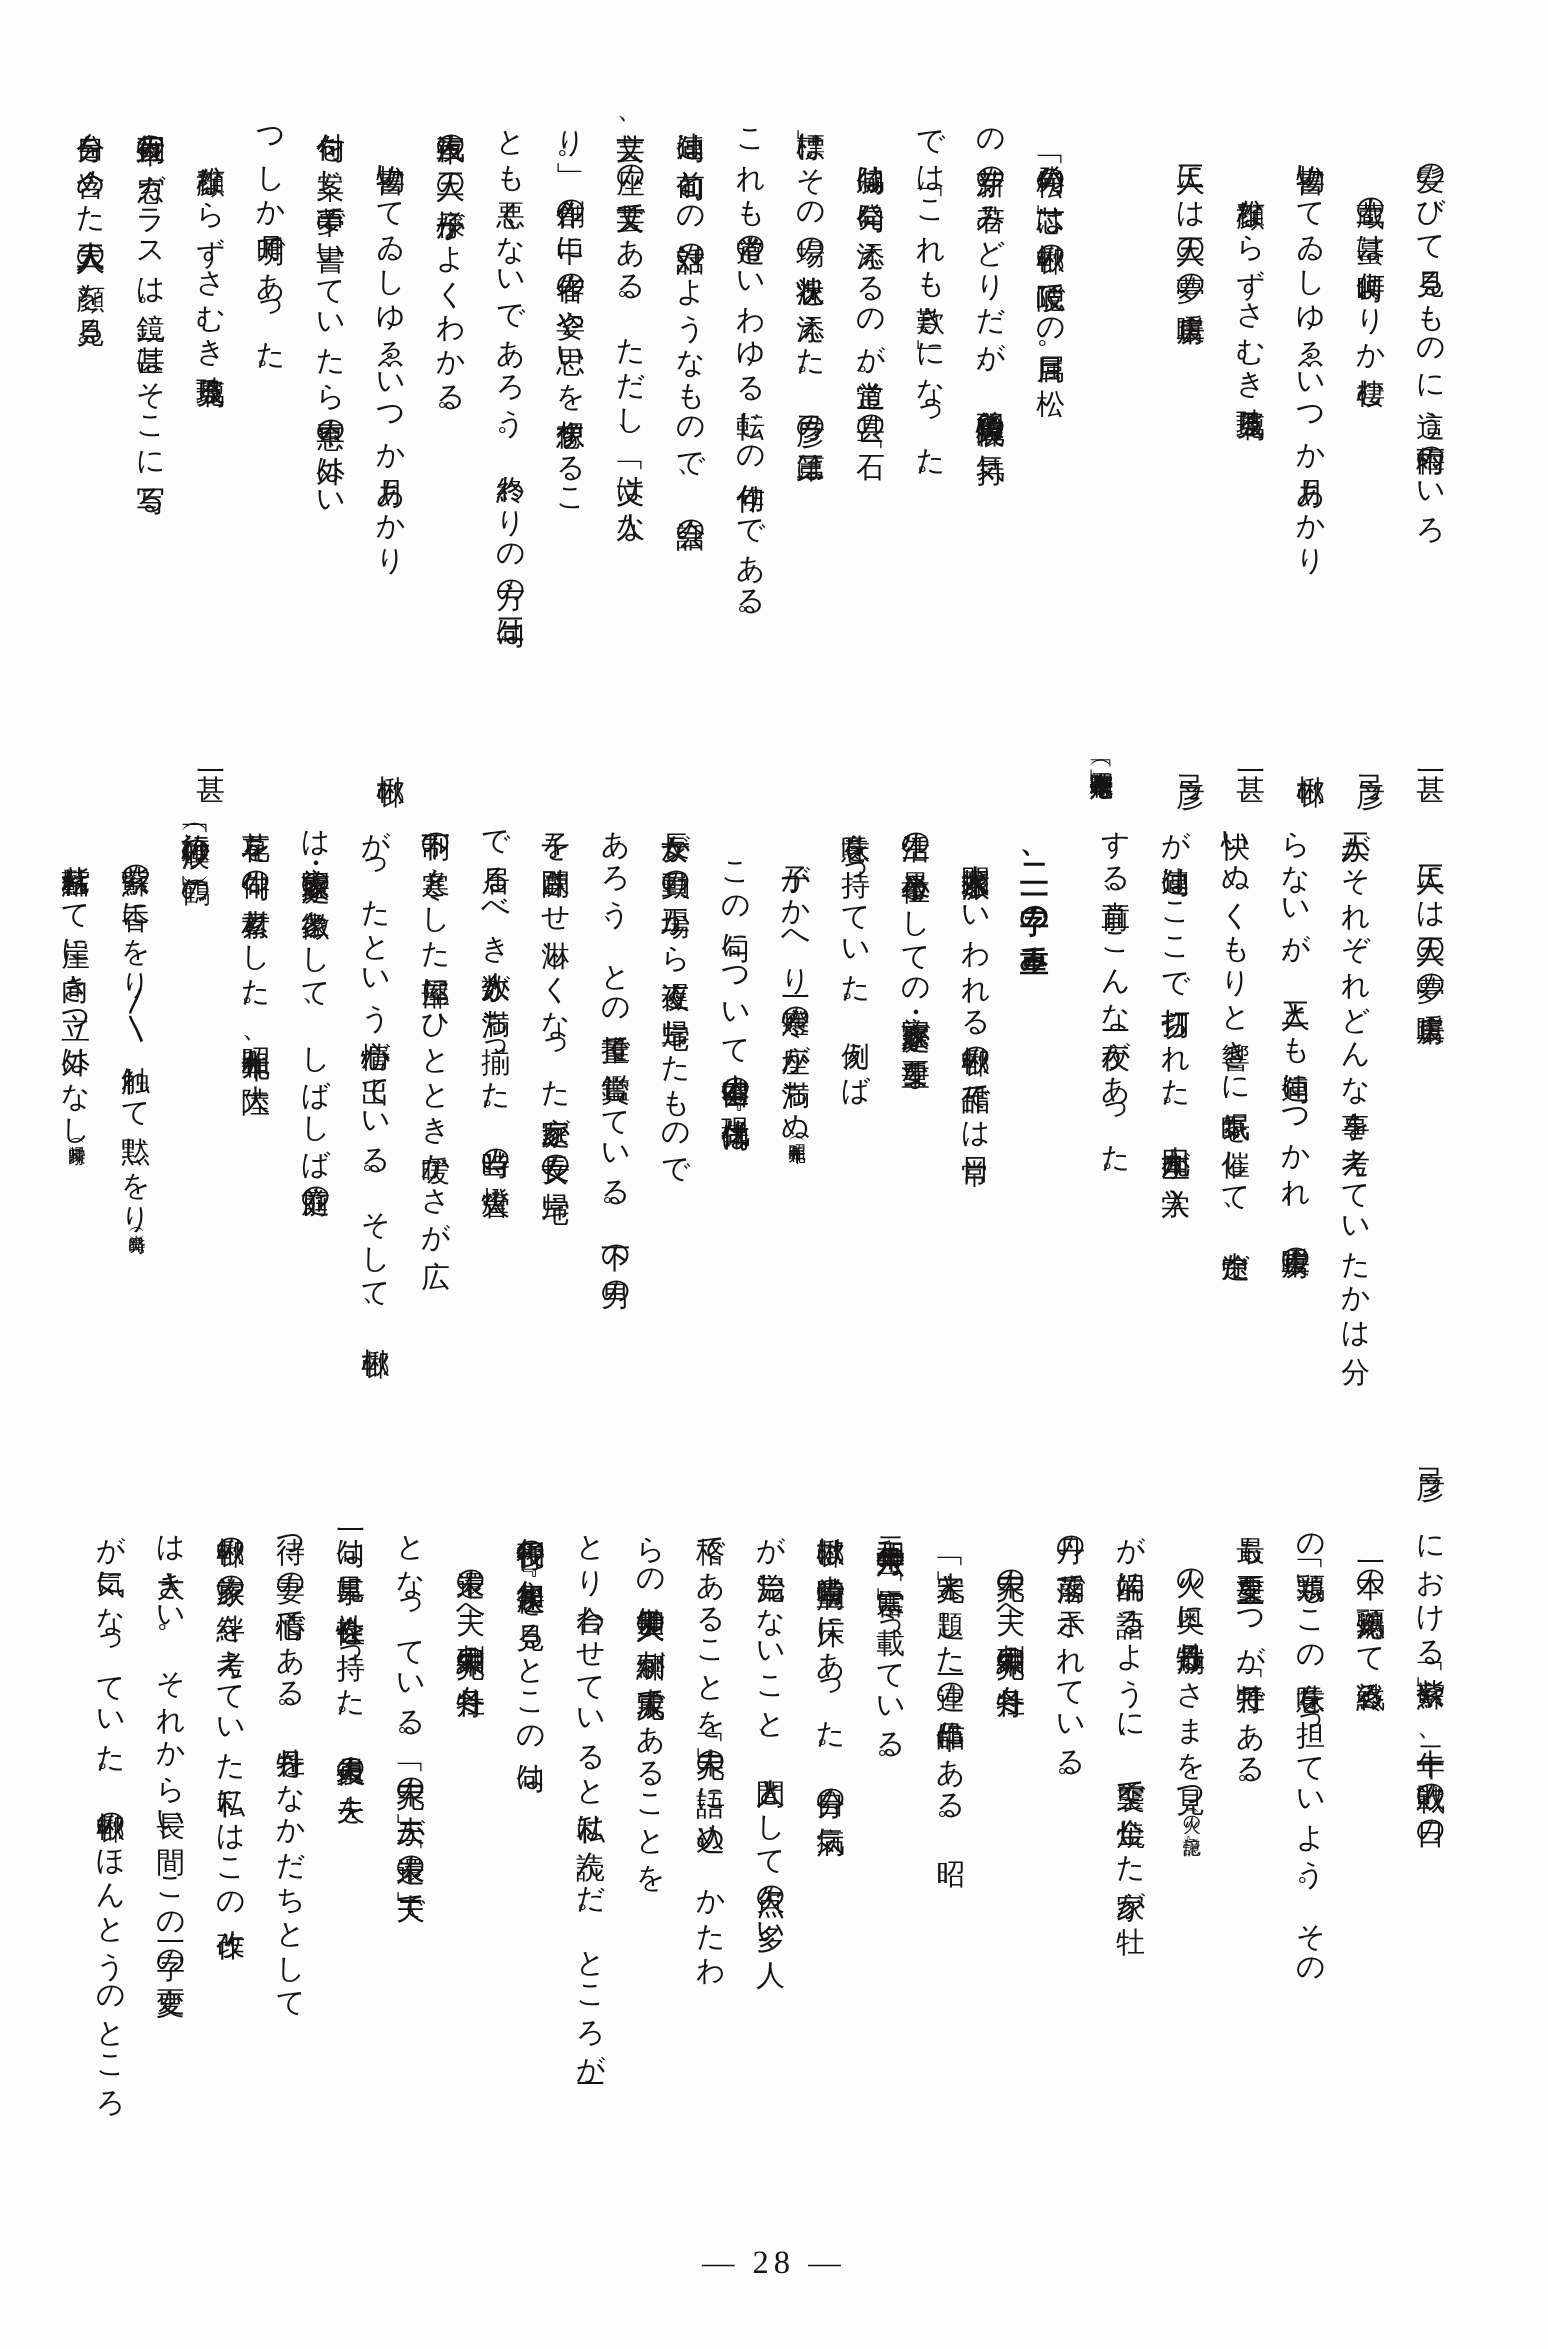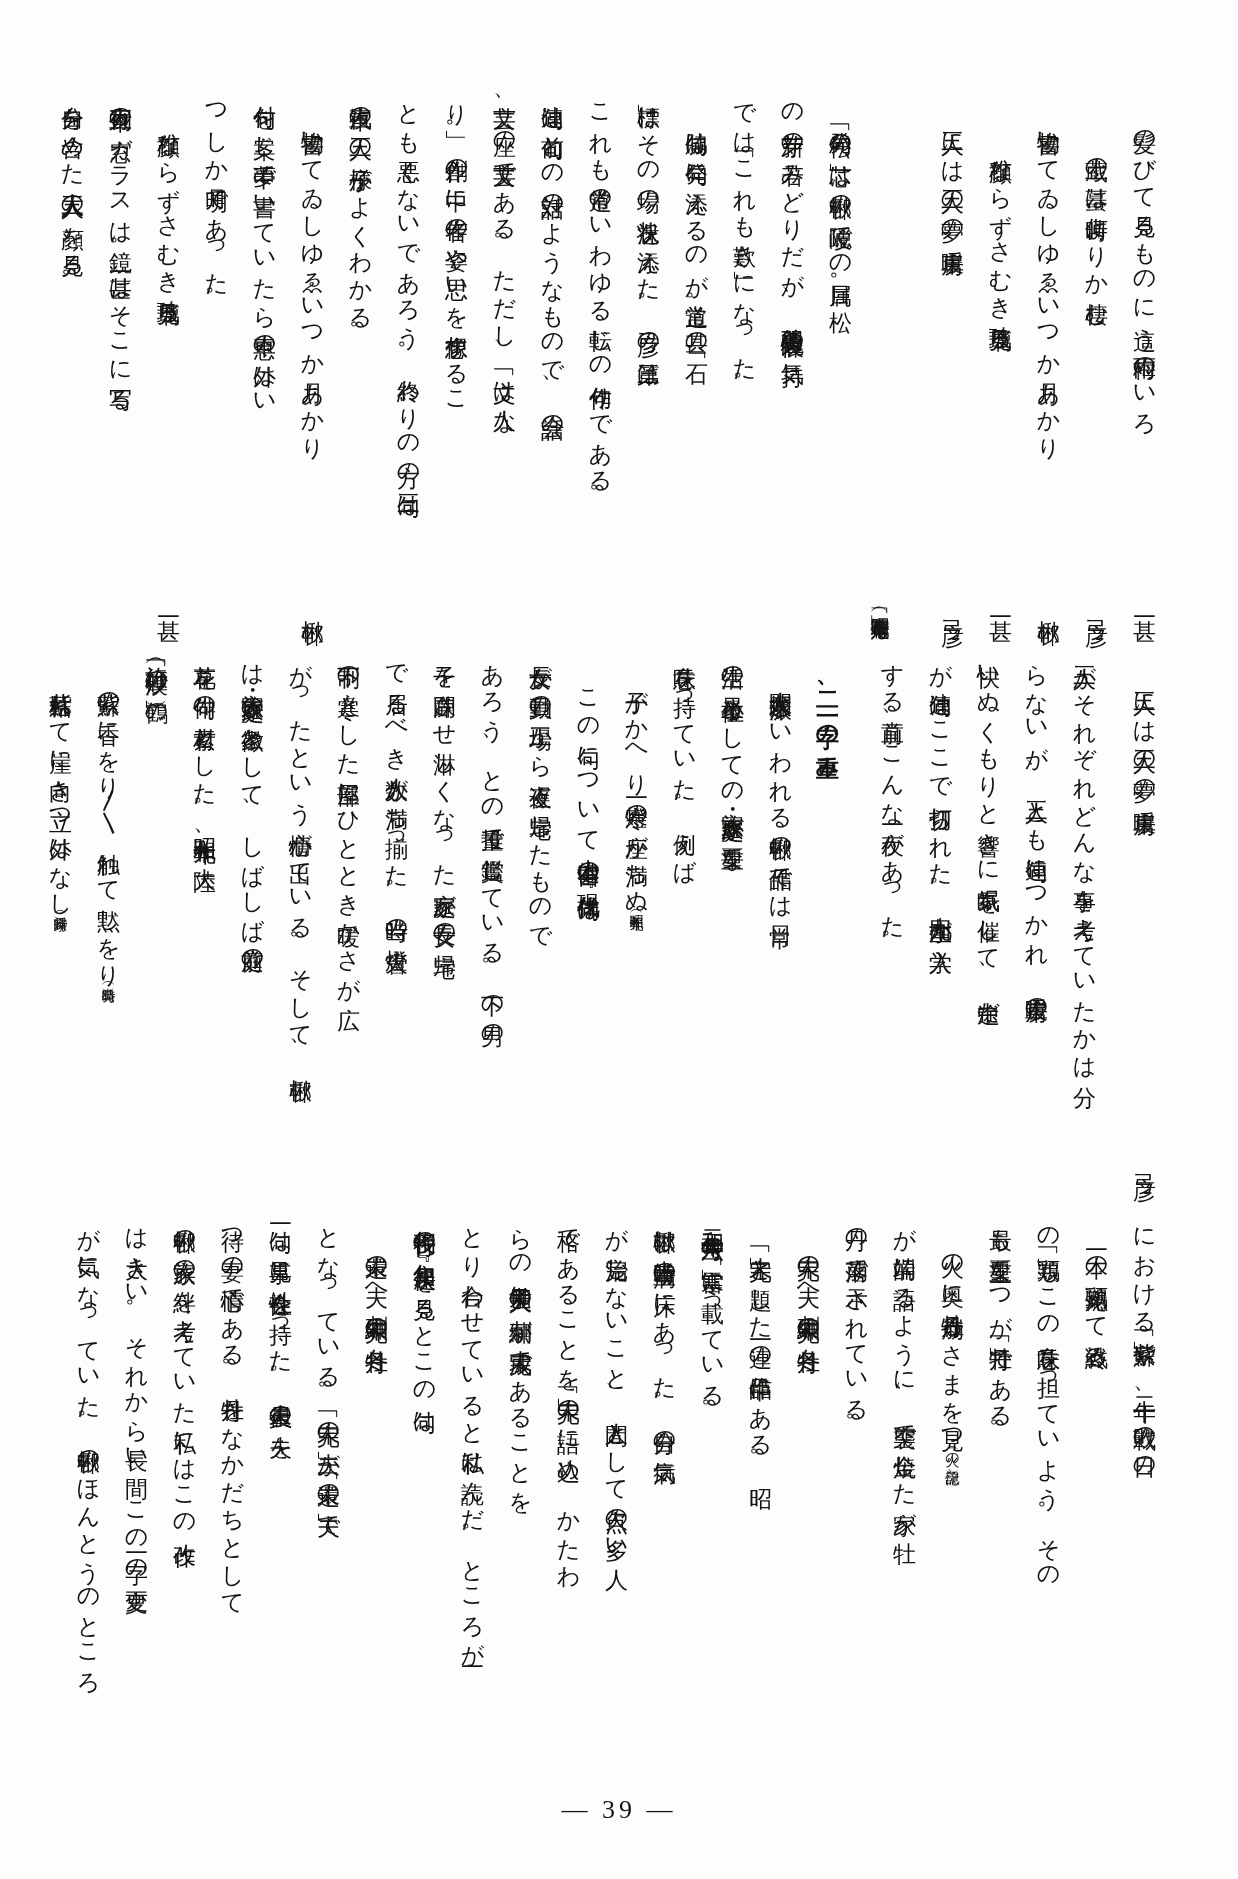--- a/index.html
+++ b/index.html
@@ -139,14 +139,14 @@
     <div class="col"><span class="t">年後刊行の句集『起伏』を見るとこの句は</span></div>
     <div class="col i1"><span class="t">未還の夫へ刺繍未完の冬牡丹</span></div>
     <div class="col"><span class="t">となっている。「未完の夫」が「未還の夫」で</span></div>
     <div class="col"><span class="t">一句は見事に社会性を持った。未復員の夫を</span></div>
     <div class="col"><span class="t">待つ妻の心情である。牡丹をなかだちとして</span></div>
     <div class="col"><span class="t">楸邨の家族の絆を考えていた私にはこの改作</span></div>
     <div class="col"><span class="t">は大きい。それから長い間、この一字の変更</span></div>
     <div class="col"><span class="t">が気になっていた。楸邨のほんとうのところ</span></div>
   </div>
 
-  <div class="pagenum">― 39 ―</div>
+  <div class="pagenum">― 28 ―</div>
 </div>
 
 </body></html>

